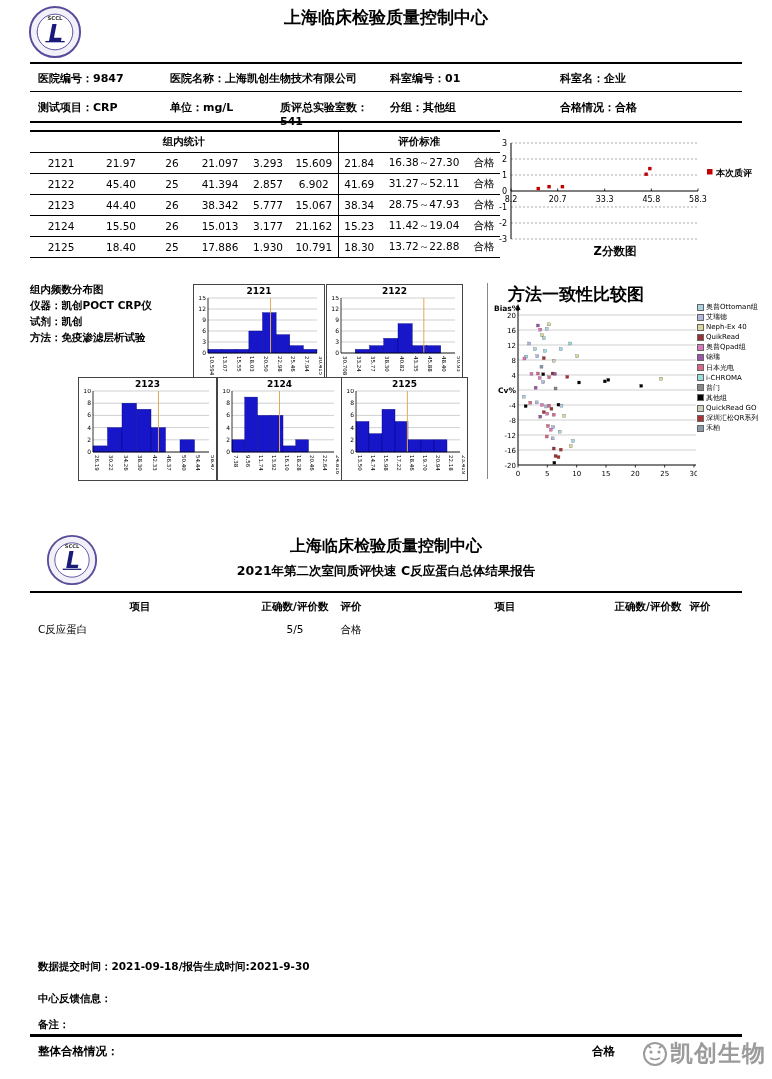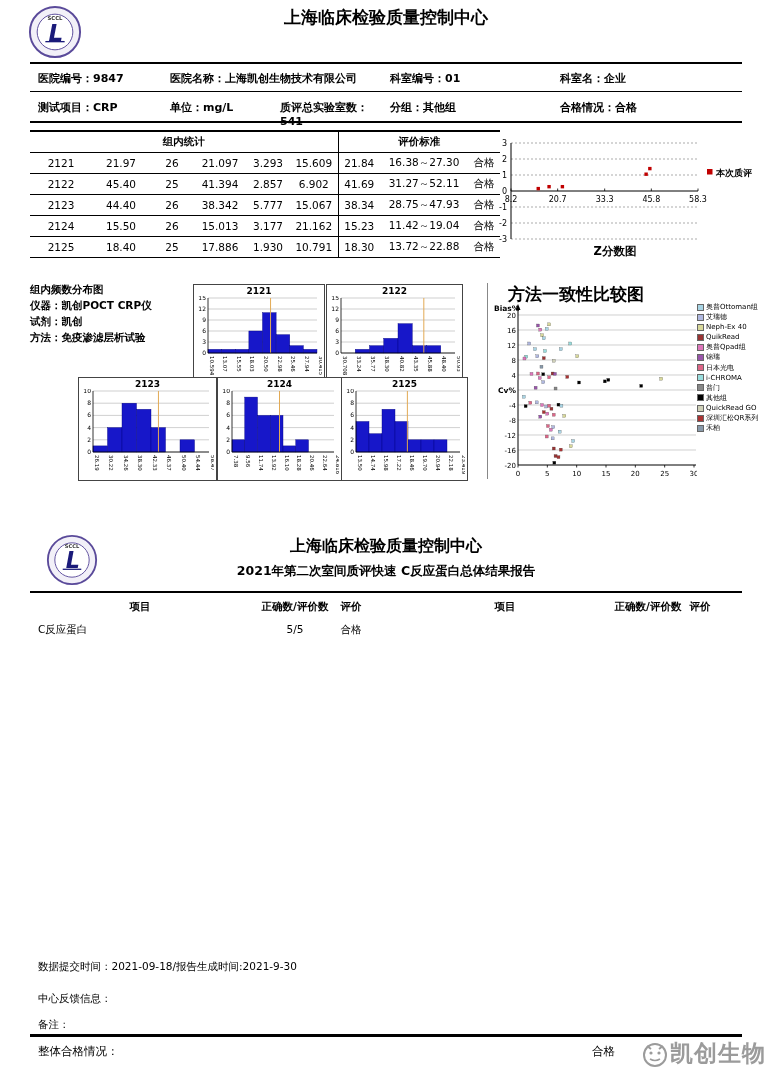--- a/index.html
+++ b/index.html
@@ -22,22 +22,22 @@
   .hist-svg{display:block;}
   .z-container{position:absolute;left:495px;top:138px;width:277px;height:132px;}
   .z-title{position:absolute;left:30px;top:106px;width:180px;text-align:center;font-size:11.5px;font-weight:bold;}
   .m-container{position:absolute;left:490px;top:283px;width:282px;height:200px;}
   .m-title{position:absolute;left:18px;top:0px;font-size:17px;font-weight:bold;}
   .m-legend{position:absolute;left:207px;top:20px;width:74px;font-size:7px;line-height:1.3;}
   .legend-entry{margin-bottom:1px;}
   .legend-entry .sq{display:inline-block;width:5px;height:5px;border:0.5px solid #666;margin-right:2px;vertical-align:middle;}
   .sum-col{position:absolute;font-size:10.5px;font-weight:bold;text-align:center;}
   .sum-val{position:absolute;font-size:10.5px;text-align:center;}
-  .foot{position:absolute;font-size:10.5px;font-weight:normal;white-space:nowrap;}
-  .watermark{position:absolute;right:6px;top:1038px;display:flex;align-items:center;color:#9b9b9b;}
+  .foot{position:absolute;font-size:10.5px;font-weight:bold;white-space:nowrap;}
+  .watermark{position:absolute;right:6px;top:1038px;display:flex;align-items:flex-start;color:#9b9b9b;}
   .watermark .wm-text{font-size:23px;font-weight:bold;letter-spacing:1px;}
 </style>
 </head>
 <body>
 
 <div class="page">
 
   <svg class="abs" style="left:28px;top:5px" width="54" height="54" viewBox="0 0 56 56">
     <circle cx="28" cy="28" r="26" fill="#f2f0f8" stroke="#5a4a9a" stroke-width="2"></circle>
     <circle cx="28" cy="28" r="18.5" fill="#ffffff" stroke="#5a4a9a" stroke-width="1"></circle>

